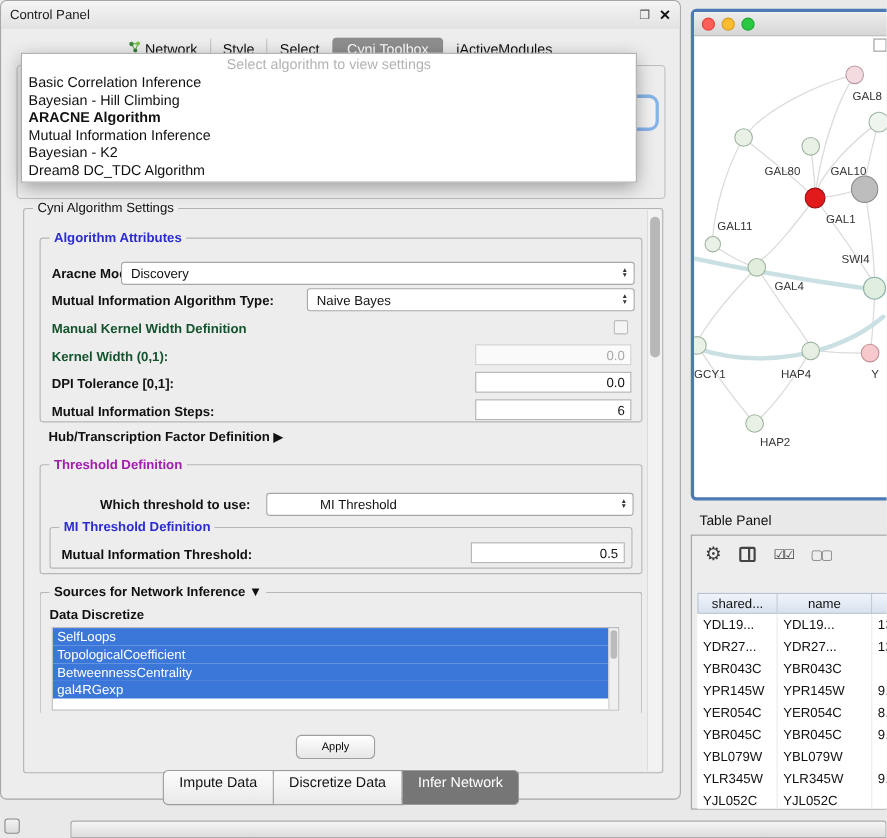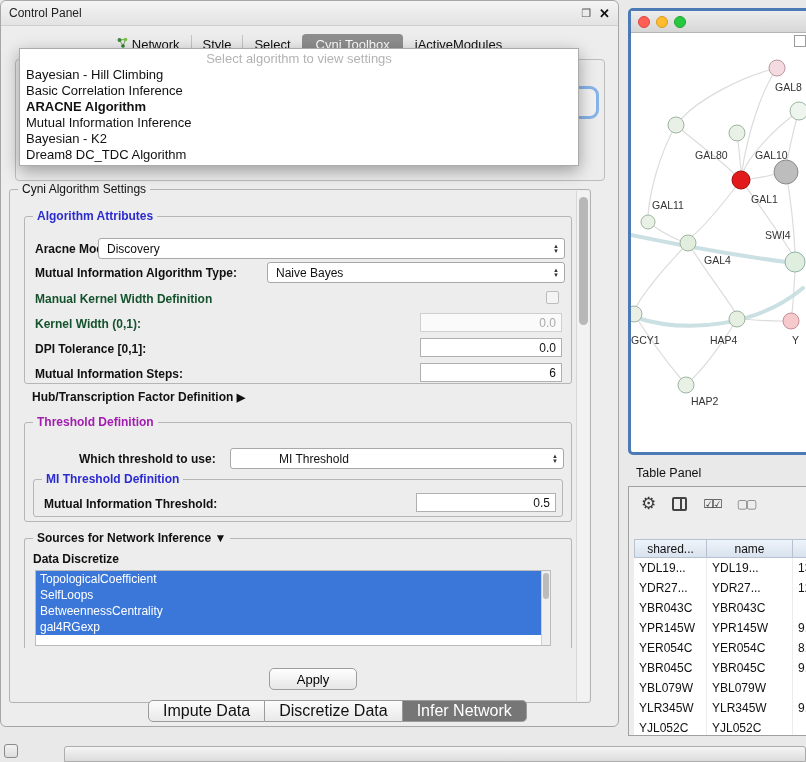--- a/index.html
+++ b/index.html
@@ -51,21 +51,21 @@
   .popup-item { height:16px; line-height:16px; padding:0 6px; white-space:nowrap; }
   .popup-item.sel { font-weight:bold; }
   
   .gb { position:absolute; border:1px solid #b6b6b6; border-radius:3px; }
   .legend {
     position:absolute; top:-8px; left:8px; background:#ededed; padding:0 4px;
     font-size:12px; white-space:nowrap;
   }
   .legend.blue  { color:#2b2bd0; font-weight:bold; }
   .legend.green { color:#a21caf; font-weight:bold; }
-  .settings { position:absolute; left:8px; top:188px; width:582px; height:514px;
+  .settings { position:absolute; left:20px; top:188px; width:582px; height:514px;
     border:1px solid #b3b3b3; border-radius:3px; }
   .lbl { position:absolute; font-size:12px; white-space:nowrap; line-height:14px; }
   .b { font-weight:bold; }
   .dis { color:#14532d; }
   .combo {
     position:absolute; height:21px; background:#fff; border:1px solid #a8a8a8;
     border-radius:3px; display:flex; align-items:center; padding-left:8px; font-size:12px;
   }
   .combo .arrows {
     margin-left:auto; align-self:stretch; display:flex; flex-direction:column;
@@ -85,25 +85,25 @@
   .attr-list {
     position:absolute; background:#fff; border:1px solid #bbb; overflow:hidden;
   }
   .attr-item { height:16px; line-height:16px; padding-left:4px; background:#3b76d9; color:#fff; font-size:12px; }
   .list-scroll { position:absolute; right:0; top:0; bottom:0; width:9px; background:#efefef; border-left:1px solid #d0d0d0; }
   .list-thumb { position:absolute; left:1px; top:2px; width:6px; height:26px; background:#bbb; border-radius:3px; }
   .v-scroll { position:absolute; right:1px; top:1px; bottom:1px; width:13px;
     background:#f2f2f2; border-left:1px solid #d8d8d8; border-radius:0 3px 3px 0; }
   .v-thumb { position:absolute; left:2px; top:6px; width:9px; height:128px; background:#b8b8b8; border-radius:5px; }
   .apply {
-    position:absolute; left:268px; top:667px; width:88px; height:22px;
+    position:absolute; left:268px; top:667px; width:72px; height:22px;
     background:linear-gradient(#ffffff,#e6e6e6); border:1px solid #9e9e9e;
-    border-radius:5px; font-size:13px; font-family:inherit;
-  }
-  .bottom-tabs { position:absolute; left:147px; top:699px; height:22px; display:flex; font-size:16px; }
+    border-radius:5px; font-size:10px; font-family:inherit;
+  }
+  .bottom-tabs { position:absolute; left:147px; top:699px; height:32px; display:flex; font-size:13px; }
   .seg { line-height:20px; padding:0 14px; background:linear-gradient(#fcfcfc,#e9e9e9);
     border:1px solid #9b9b9b; border-left:none; white-space:nowrap; }
   .seg:first-child { border-left:1px solid #9b9b9b; border-radius:5px 0 0 5px; }
   .seg:last-child { border-radius:0 5px 5px 0; }
   .seg.active { background:#767676; color:#fff; }
   
   .net-window {
     position:absolute; left:628px; top:8px; width:200px; height:447px;
     background:#fff; border:3px solid #4b7ab5; border-radius:5px;
   }
@@ -181,22 +181,22 @@
         <span>jActiveModules</span>
       </div>
     </div>
 
   <div class="pre-box"></div>
   <div class="focus-btn"></div>
 
   <div class="popup">
     <div class="popup-ph">Select algorithm to view settings</div>
     <div>
+        <div class="popup-item">Basic Correlation Inference</div>
         <div class="popup-item">Bayesian - Hill Climbing</div>
-        <div class="popup-item">Basic Correlation Inference</div>
         <div class="popup-item sel">ARACNE Algorithm</div>
         <div class="popup-item">Mutual Information Inference</div>
         <div class="popup-item">Bayesian - K2</div>
         <div class="popup-item">Dream8 DC_TDC Algorithm</div>
       </div>
   </div>
 
   <div class="settings">
     <span class="legend">Cyni Algorithm Settings</span>
 
@@ -257,22 +257,22 @@
       </div>
     </div>
 
     <div class="gb" style="left:14px;top:348px;width:548px;height:110px;border-bottom:none;border-radius:3px 3px 0 0;">
       <span class="legend" style="font-weight:bold;">
         <span>Sources for Network Inference</span> <span>▼</span>
       </span>
       <span class="lbl b" style="left:8px;top:13px;">Data Discretize</span>
       <div class="attr-list" style="left:10px;top:31px;width:516px;height:76px;">
         <div>
+            <div class="attr-item">SelfLoops</div>
             <div class="attr-item">TopologicalCoefficient</div>
-            <div class="attr-item">SelfLoops</div>
             <div class="attr-item">BetweennessCentrality</div>
             <div class="attr-item">gal4RGexp</div>
           </div>
         <div class="list-scroll">
             <div class="list-thumb"></div>
           </div>
       </div>
     </div>
 
     <div class="v-scroll">

